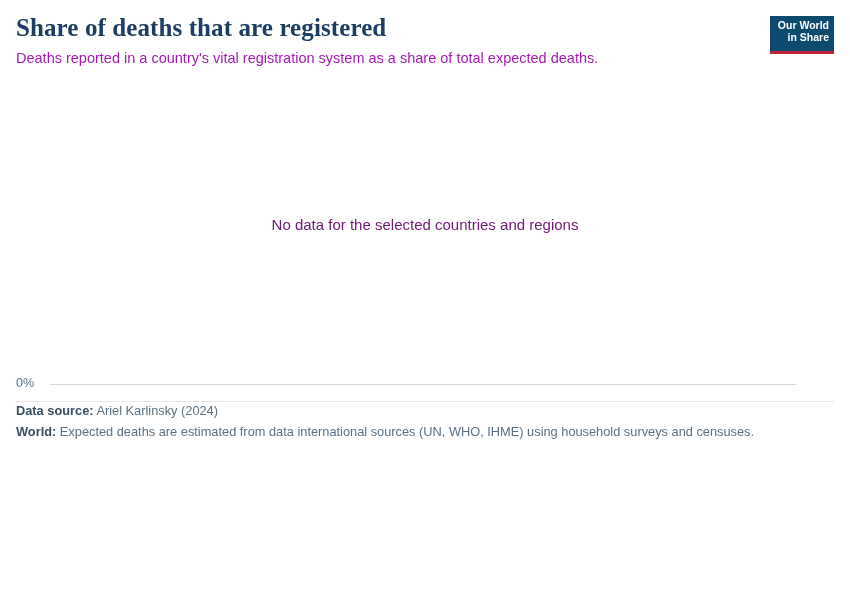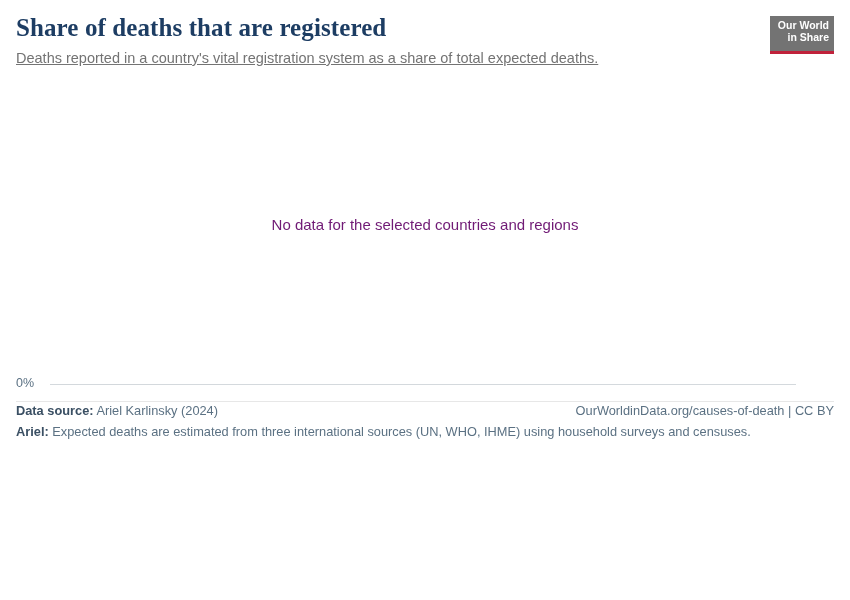--- a/index.html
+++ b/index.html
@@ -33,33 +33,32 @@
     font-size: 25px;
     font-weight: bold;
     color: #1d3d63;
     letter-spacing: 0.1px;
     line-height: 1.15;
     margin: 0 0 6px 0;
     max-width: 740px;
   }
   .chart-subtitle {
     font-size: 14.5px;
-    color: #737373;
+    color: #a21caf;
     line-height: 1.35;
     margin: 0;
     max-width: 740px;
-    text-decoration: underline;
   }
   .owid-logo {
     position: absolute;
     top: 2px;
     right: 0;
     width: 64px;
     height: 38px;
-    background: #737373;
+    background: #0c4a6e;
     color: #ffffff;
     font-family: "Liberation Sans", sans-serif;
     font-size: 10.5px;
     font-weight: bold;
     line-height: 1.12;
     text-align: right;
     padding: 4px 5px 0 0;
     box-sizing: border-box;
     border-bottom: 3px solid #c0223b;
   }
@@ -149,18 +148,17 @@
   </div>
 
   <div class="axis">
     <div class="axis-tick-label">0%</div>
     <div class="axis-line"></div>
   </div>
 
   <div class="footer">
     <div class="footer-row">
       <div class="footer-left"><span class="footer-label">Data source:</span><span> Ariel Karlinsky (2024)</span></div>
-      <div class="footer-right">OurWorldinData.org/causes-of-death | CC BY</div>
     </div>
-    <div class="footer-note"><span class="footer-label">Ariel:</span><span> Expected deaths are estimated from three international sources (UN, WHO, IHME) using household surveys and censuses.</span></div>
+    <div class="footer-note"><span class="footer-label">World:</span><span> Expected deaths are estimated from data international sources (UN, WHO, IHME) using household surveys and censuses.</span></div>
   </div>
 
 </div>
 
 </body></html>

